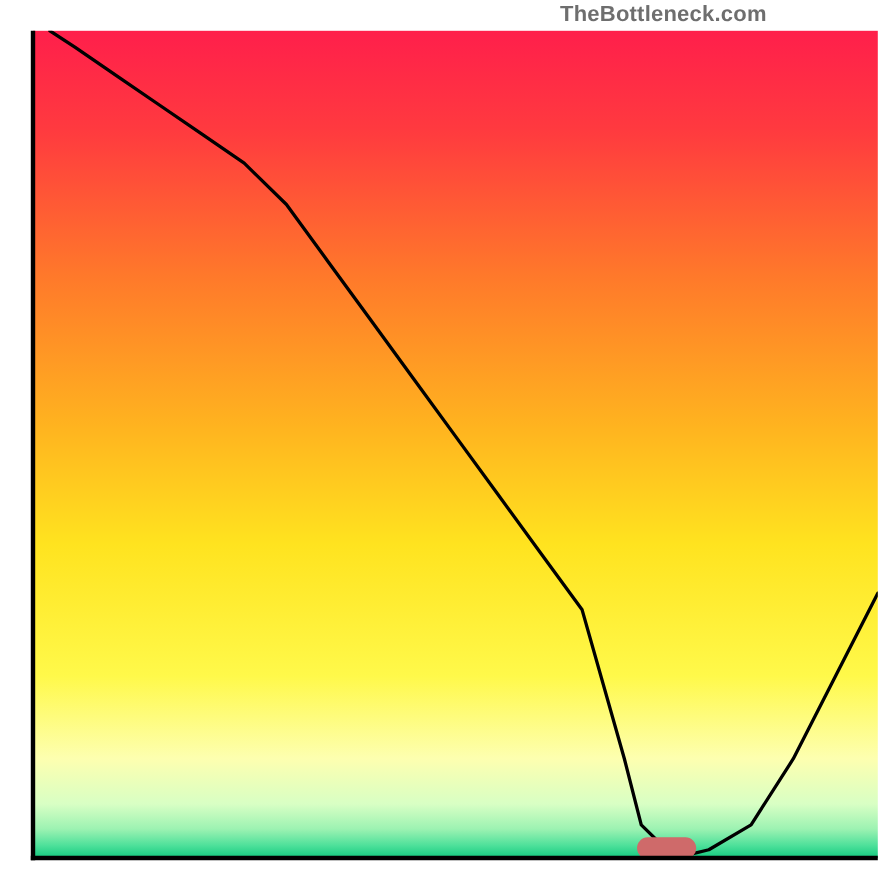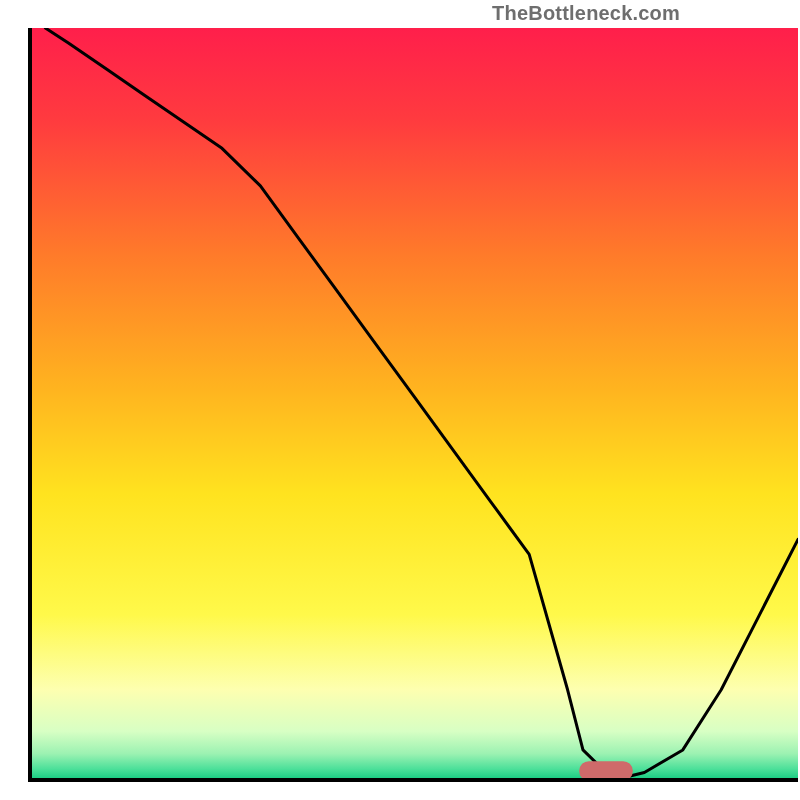--- a/index.html
+++ b/index.html
@@ -8,20 +8,21 @@
     width: 800px;
     height: 800px;
     background: #ffffff;
     font-family: Arial, Helvetica, sans-serif;
     overflow: hidden;
   }
   .canvas-wrap {
     position: relative;
     width: 688px;
     height: 800px;
+    padding-left: 17px;
   }
   .watermark {
     position: absolute;
     top: 2px;
     right: 8px;
     font-size: 20px;
     font-weight: 600;
     color: #6e6e6e;
     letter-spacing: 0.2px;
     user-select: none;

